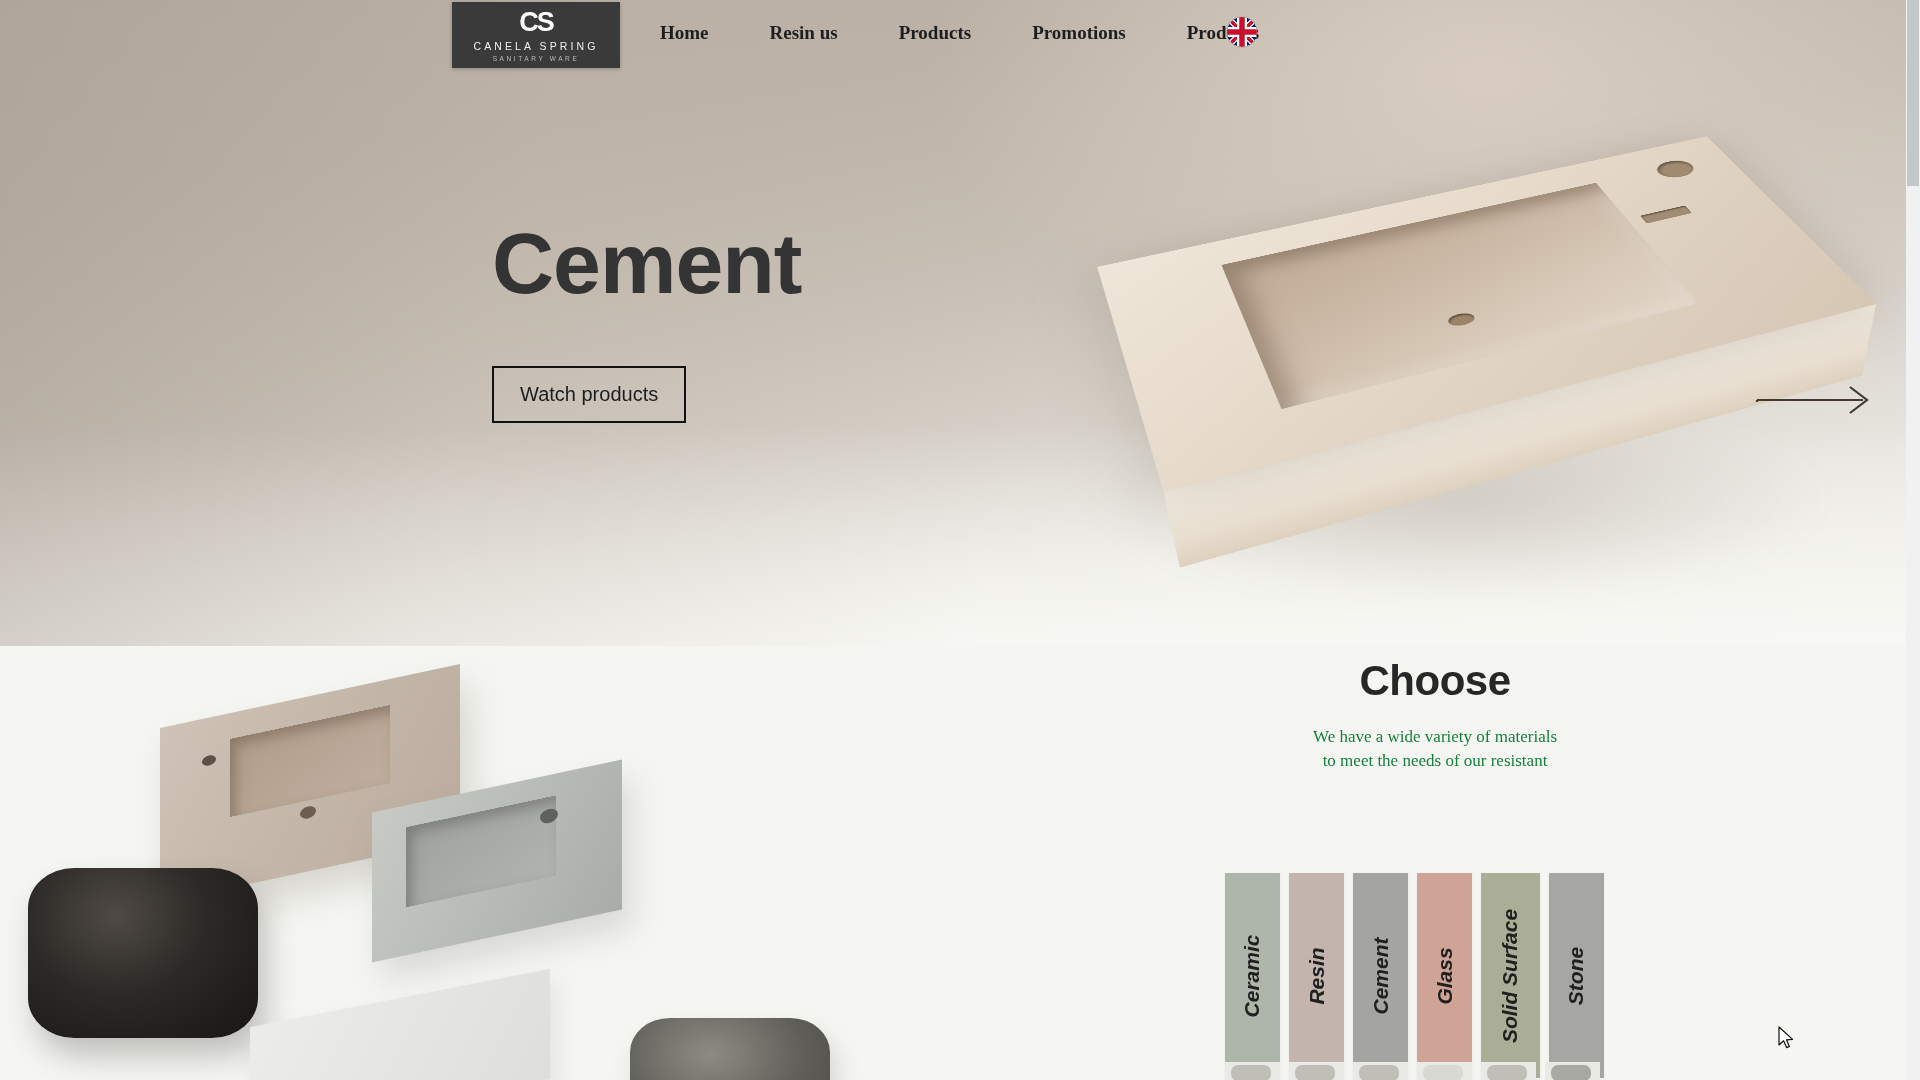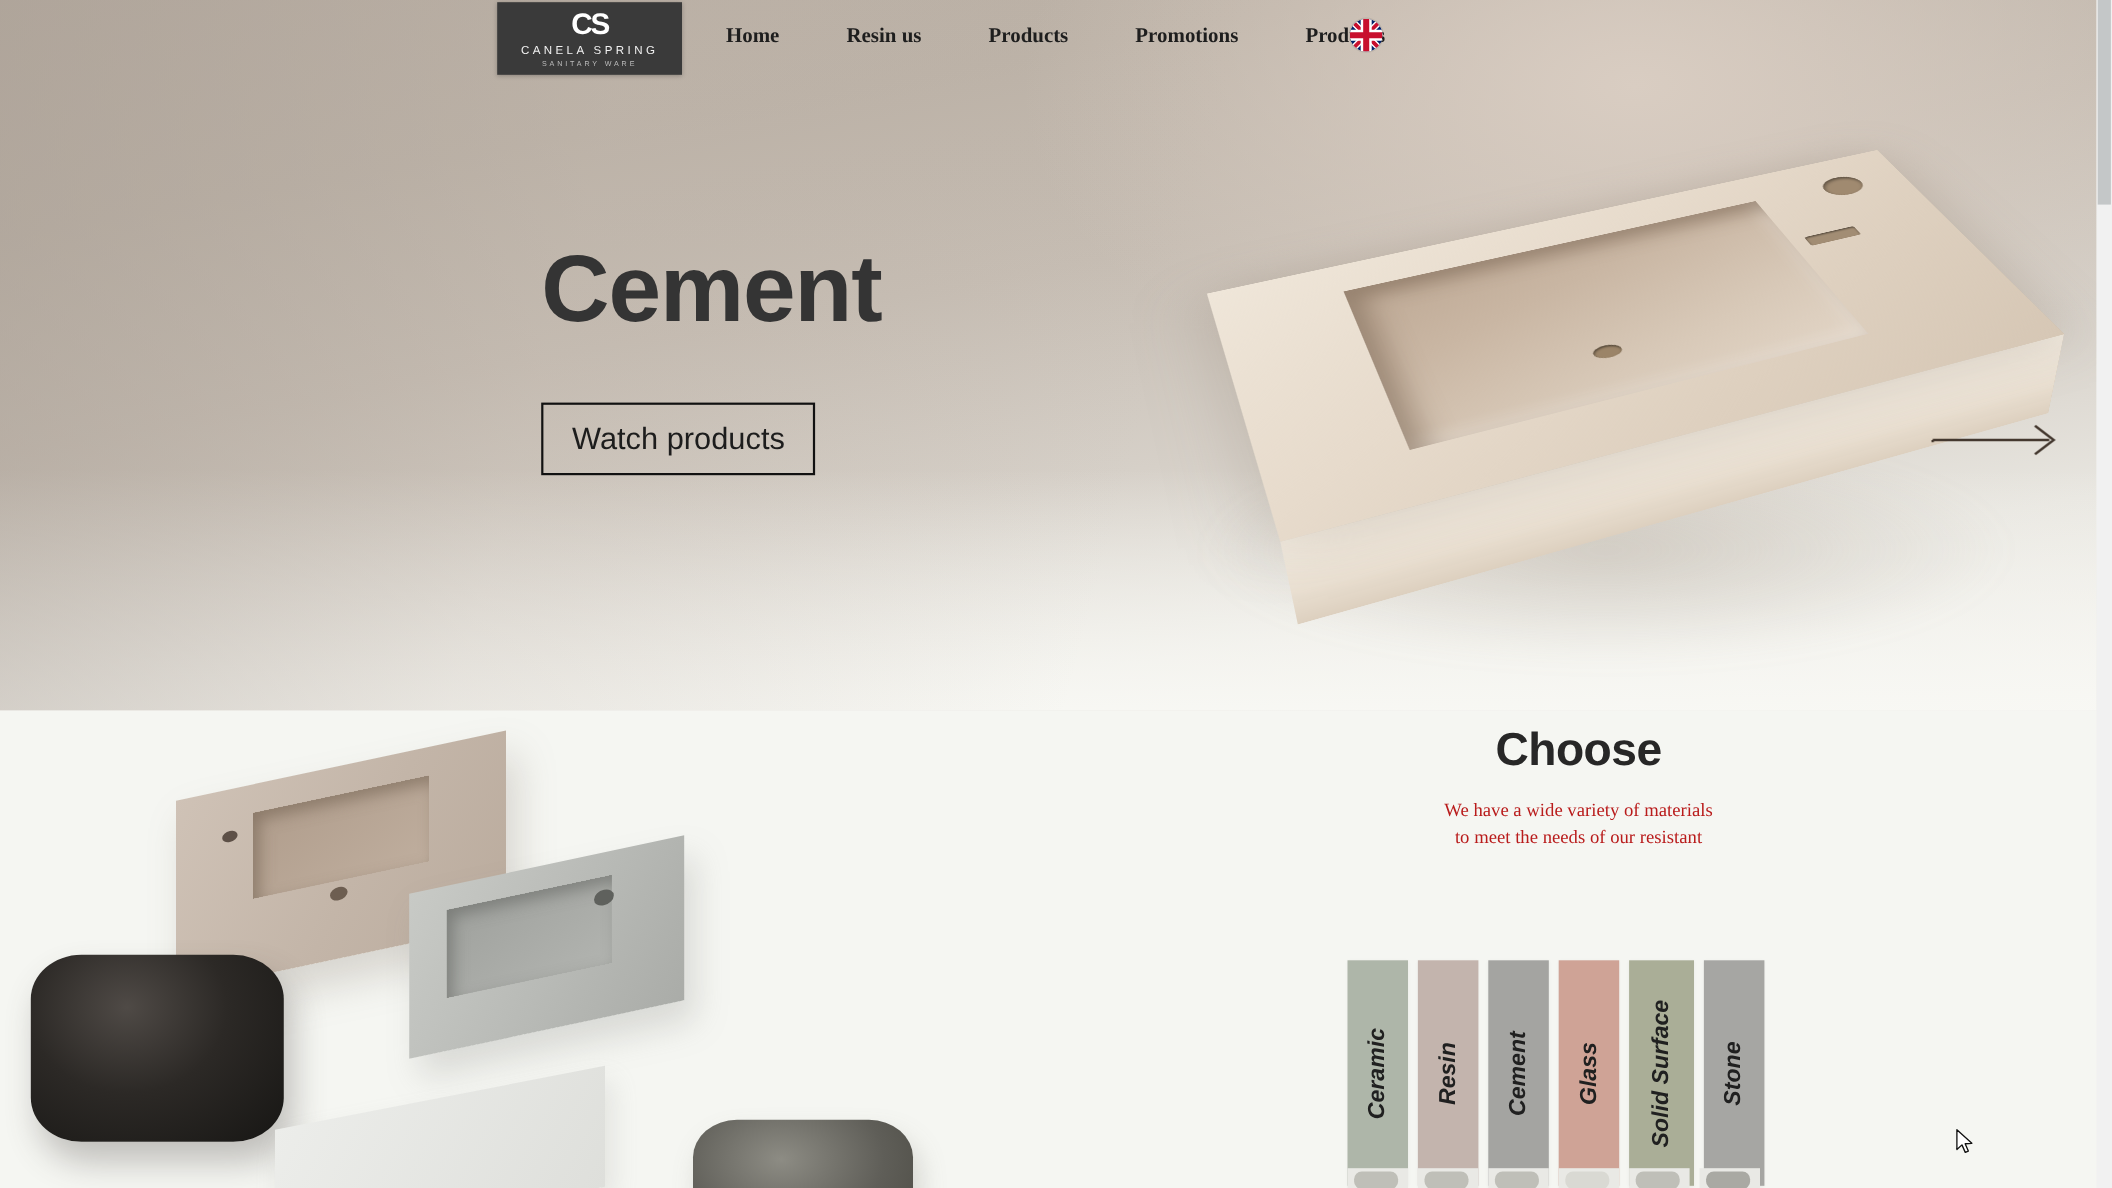--- a/index.html
+++ b/index.html
@@ -111,21 +111,21 @@
     font-family:"Liberation Serif", serif;
     font-size:37px; line-height:1.34; color:#2e2e2e;
   }
   .hero-btn {
     margin-top:60px;
     display:inline-block;
     padding:15px 26px;
     border:2px solid #111;
     background:transparent;
     font-family:"Liberation Sans", sans-serif;
-    font-size:28px; color:#1d1d1d;
+    font-size:20px; color:#1d1d1d;
     cursor:pointer;
   }
 
   
   .hero-arrow {
     position:absolute; left:1755px; top:380px;
     width:120px; height:40px; cursor:pointer;
   }
 
   
@@ -237,21 +237,21 @@
     position:absolute; left:1225px; top:12px; width:420px;
     text-align:center;
   }
   .mat-title {
     font-size:42px; font-weight:700; color:#272727;
     line-height:1.08; letter-spacing:-0.5px;
   }
   .mat-sub {
     margin-top:22px;
     font-family:"Liberation Serif", serif;
-    font-size:17px; line-height:1.42; color:#b91c1c;
+    font-size:17px; line-height:1.42; color:#15803d;
   }
   .swatches {
     position:absolute; left:1225px; top:873px;
     display:flex; gap:9px;
   }
   .sw {
     width:55px; height:205px;
     position:relative; cursor:pointer;
     display:flex; align-items:center; justify-content:center;
     box-shadow:0 1px 3px rgba(0,0,0,0.06);

